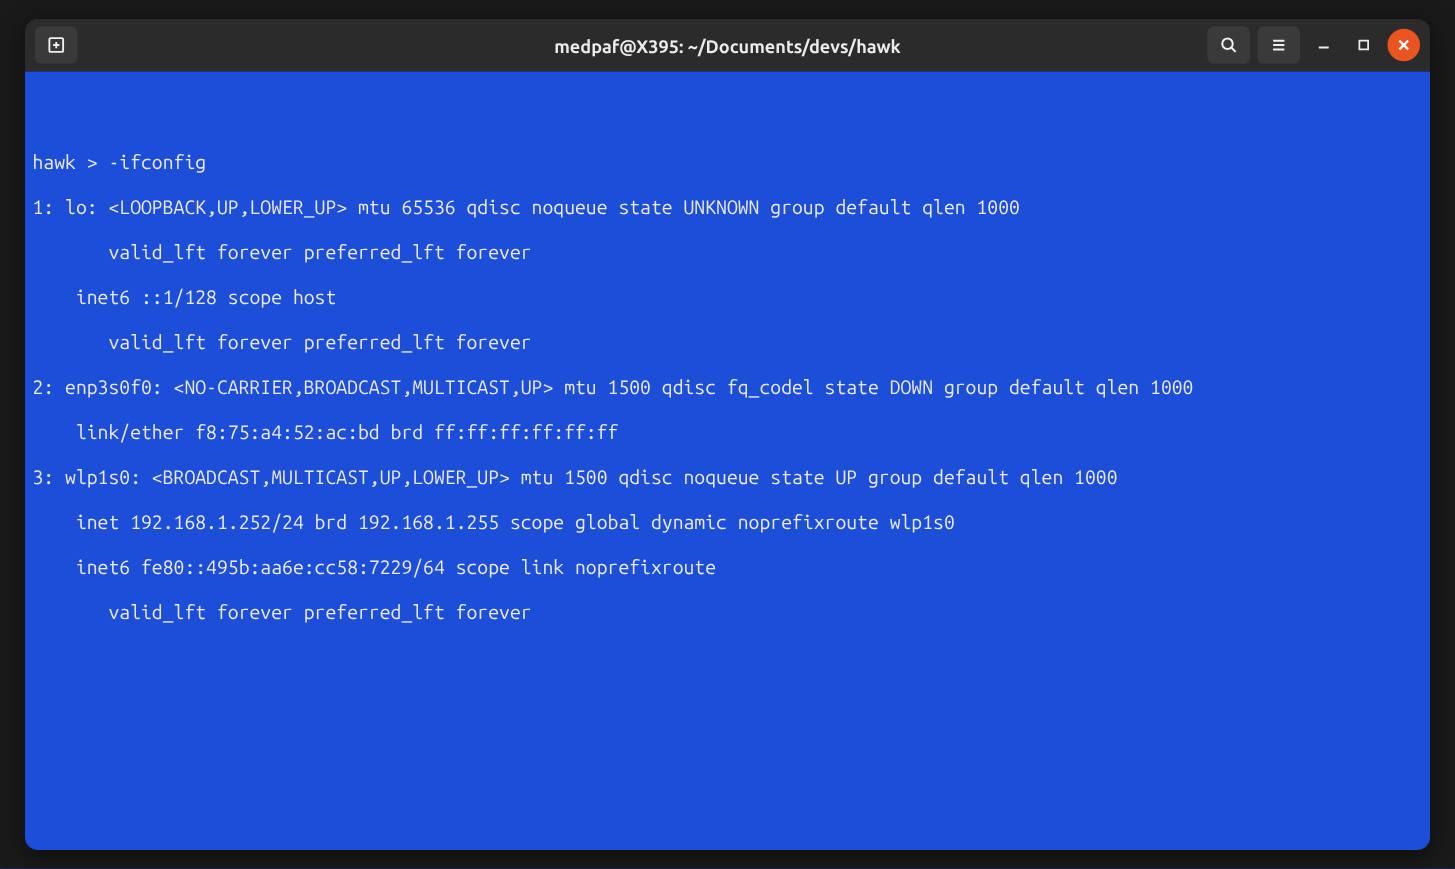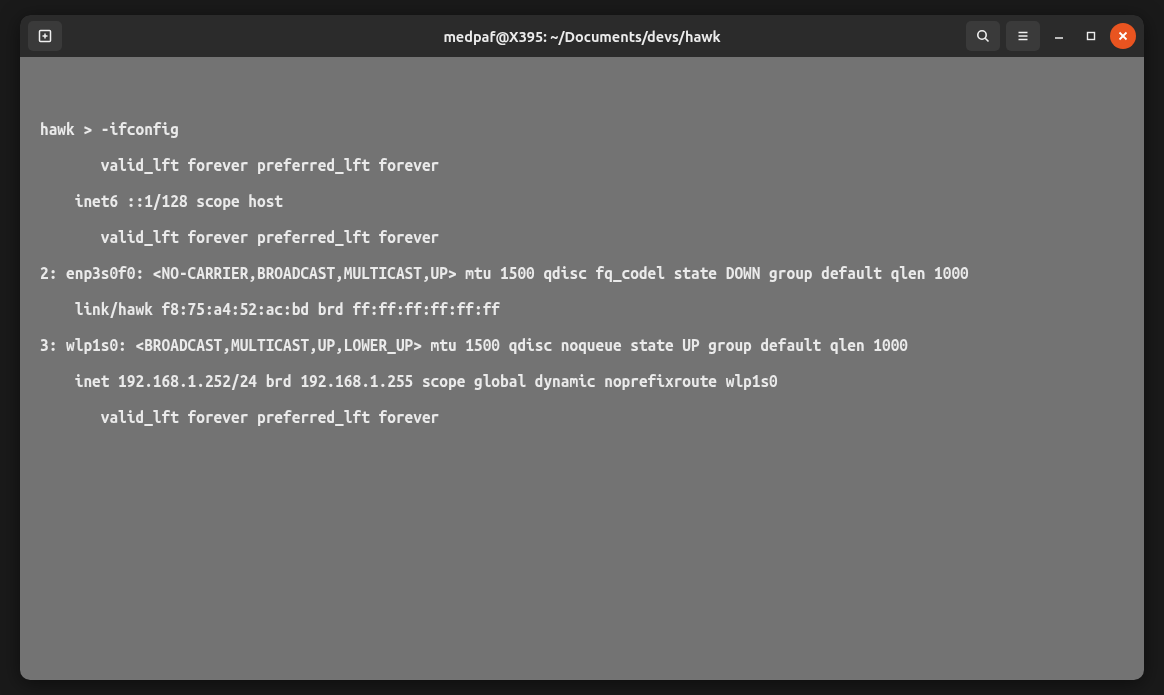--- a/index.html
+++ b/index.html
@@ -83,24 +83,23 @@
     .win-btn.close {
       background: #e95420;
       color: #ffffff;
     }
     .win-btn svg {
       width: 12px;
       height: 12px;
     }
     .terminal {
       flex: 1;
-      background: #737373;
-      padding: 10px 6px 6px 20px;
+      background: #1d4ed8;
+      padding: 10px 6px 6px 6px;
       overflow: hidden;
-      font-weight: bold;
     }
     .terminal-content {
       font-family: "Ubuntu Mono", "DejaVu Sans Mono", Consolas, monospace;
       font-size: 15.5px;
       line-height: 18px;
       color: #eaeaea;
       white-space: pre;
     }
   </style>
 </head>
@@ -147,27 +146,29 @@
           <line x1="2.5" y1="2.5" x2="9.5" y2="9.5"></line>
           <line x1="9.5" y1="2.5" x2="2.5" y2="9.5"></line>
         </svg>
       </div>
     </div>
   </div>
   <div class="terminal">
     <div class="terminal-content">
 <div> </div>
 <div><span>hawk &gt; </span><span>-ifconfig</span></div>
+<div>1: lo: &lt;LOOPBACK,UP,LOWER_UP&gt; mtu 65536 qdisc noqueue state UNKNOWN group default qlen 1000</div>
 <div>       valid_lft forever preferred_lft forever</div>
 <div>    inet6 ::1/128 scope host</div>
 <div>       valid_lft forever preferred_lft forever</div>
 <div>2: enp3s0f0: &lt;NO-CARRIER,BROADCAST,MULTICAST,UP&gt; mtu 1500 qdisc fq_codel state DOWN group default qlen 1000</div>
-<div>    link/hawk f8:75:a4:52:ac:bd brd ff:ff:ff:ff:ff:ff</div>
+<div>    link/ether f8:75:a4:52:ac:bd brd ff:ff:ff:ff:ff:ff</div>
 <div>3: wlp1s0: &lt;BROADCAST,MULTICAST,UP,LOWER_UP&gt; mtu 1500 qdisc noqueue state UP group default qlen 1000</div>
 <div>    inet 192.168.1.252/24 brd 192.168.1.255 scope global dynamic noprefixroute wlp1s0</div>
+<div>    inet6 fe80::495b:aa6e:cc58:7229/64 scope link noprefixroute</div>
 <div>       valid_lft forever preferred_lft forever</div>
 
 
 
 
 
 
 
 
 

